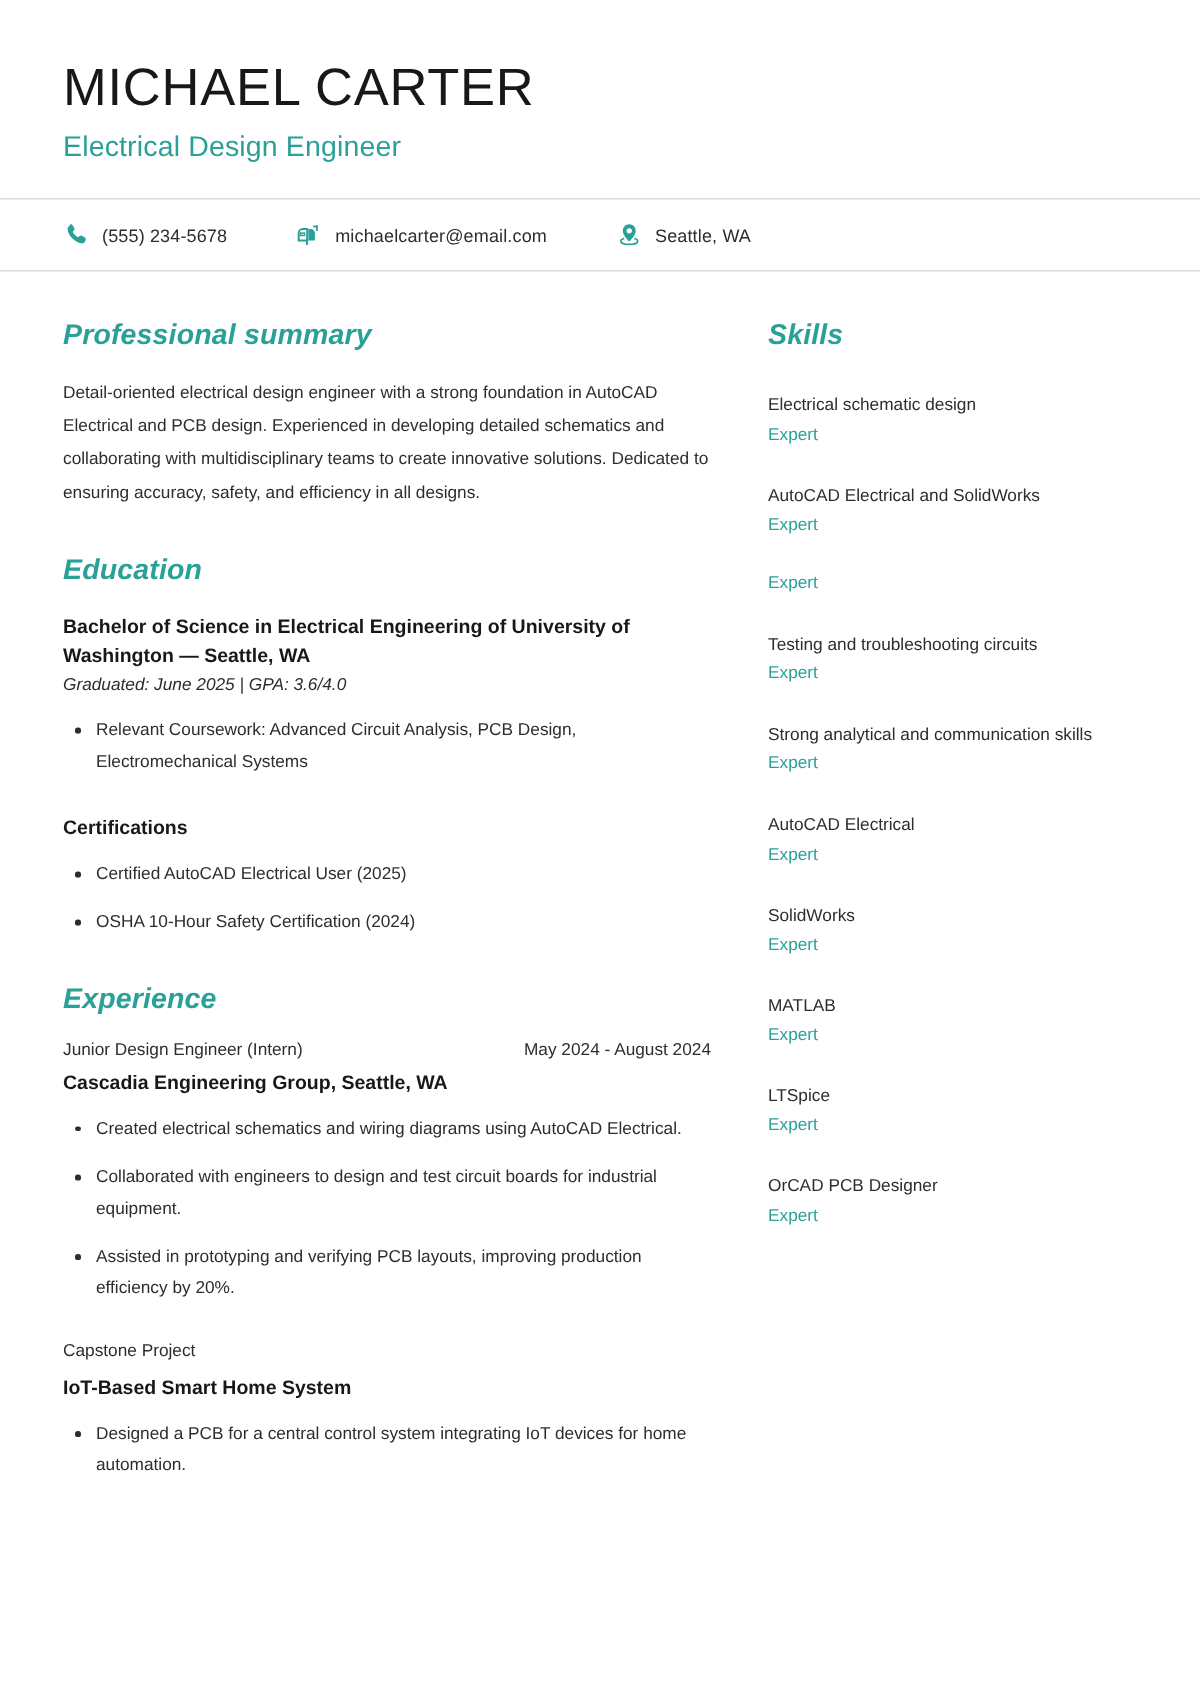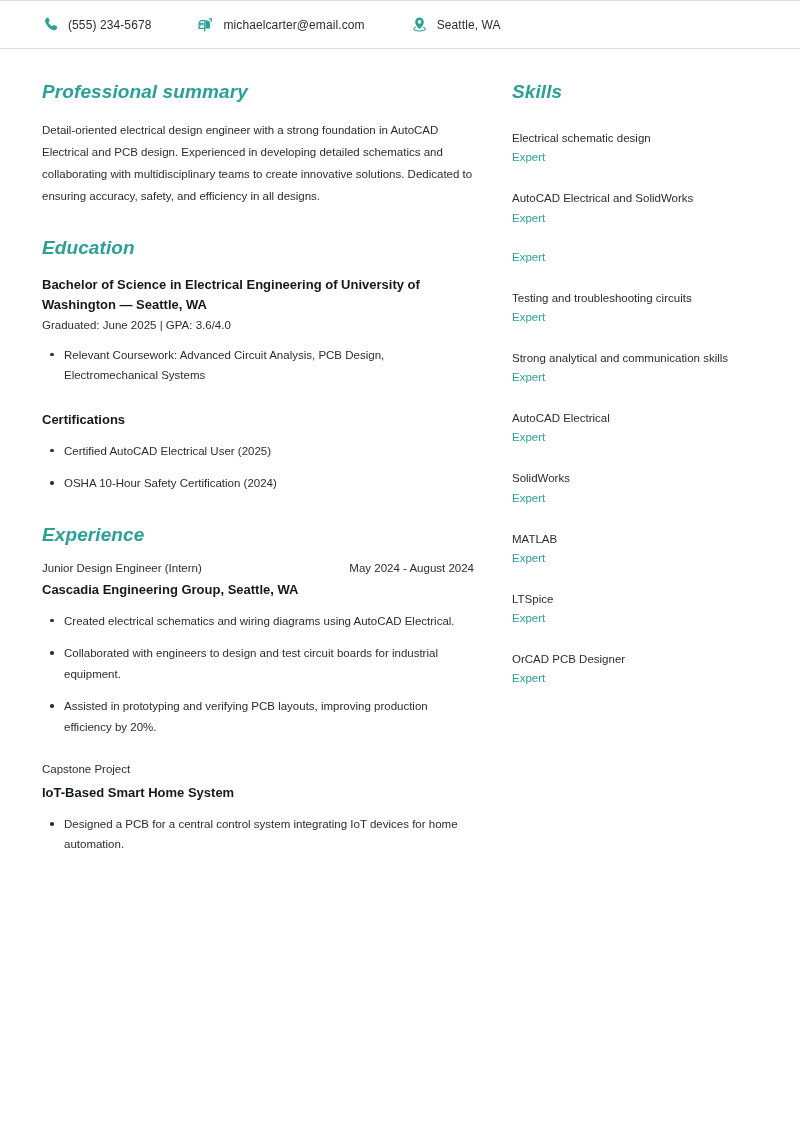--- a/index.html
+++ b/index.html
@@ -98,20 +98,21 @@
   }
 
   .entry-title {
     font-size: 13px;
     font-weight: 700;
     color: #16181a;
     line-height: 1.48;
   }
   .entry-meta {
     font-size: 11.5px;
+    font-style: italic;
     color: #2b2d2f;
     margin-top: 5px;
   }
 
   ul.bullets {
     list-style: none;
     margin-top: 14px;
   }
   ul.bullets li {
     position: relative;
@@ -187,20 +188,24 @@
     font-size: 11.5px;
     color: #2aa198;
     margin-top: 4px;
   }
 </style>
 </head>
 <body>
 
 <div class="page">
 
+  <div class="header">
+    <div class="name">MICHAEL CARTER</div>
+    <div class="job-title">Electrical Design Engineer</div>
+  </div>
 
   <div class="rule"></div>
 
   <div class="contact-bar">
 
     <div class="contact-item">
       <span>
         <svg class="cicon" viewBox="0 0 24 24" aria-hidden="true">
           <path fill="#2aa198" d="M6.6 2.2c.8-.4 1.8-.1 2.3.7l1.7 2.8c.4.7.3 1.6-.3 2.2l-1 1c-.2.2-.2.4-.1.6.4.9 1.1 1.9 2 2.8.9.9 1.9 1.6 2.8 2 .2.1.5.1.6-.1l1-1c.6-.6 1.5-.7 2.2-.3l2.8 1.7c.8.5 1.1 1.5.7 2.3l-.8 1.6c-.5 1-1.5 1.6-2.6 1.6-2.6 0-6.1-1.7-9-4.6C6 12.6 4.3 9.1 4.3 6.5c0-1.1.6-2.1 1.6-2.6z"></path>
         </svg>

